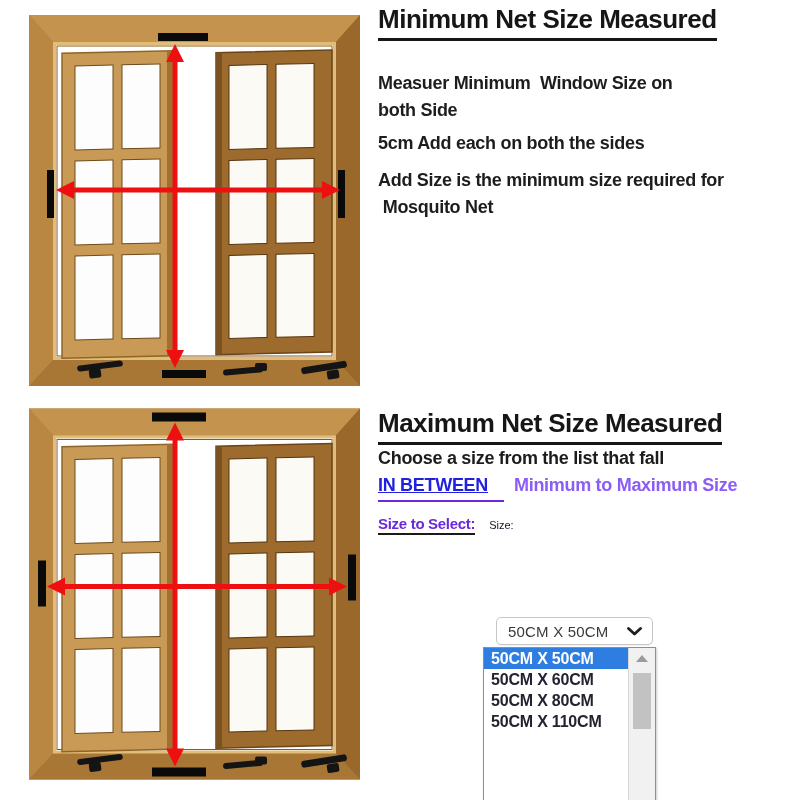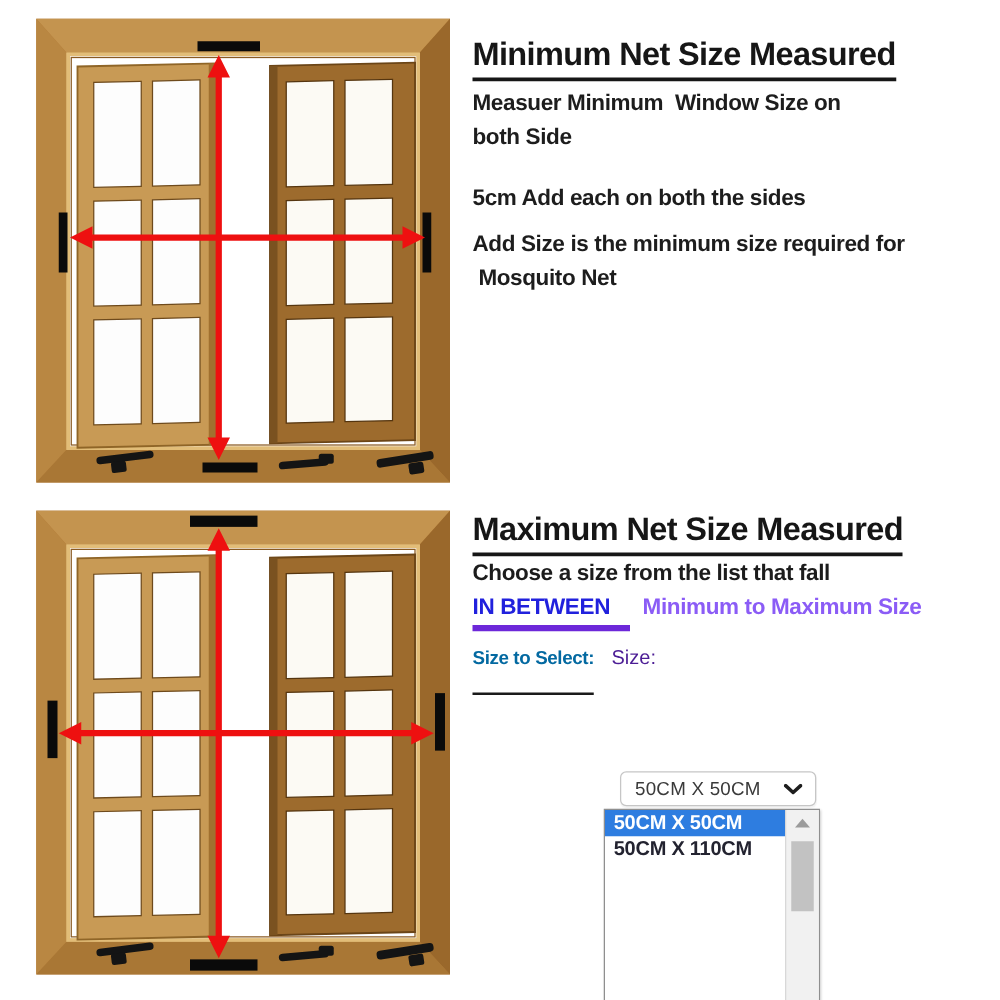--- a/index.html
+++ b/index.html
@@ -6,46 +6,47 @@
   .canvas{
     position:relative;width:800px;height:800px;background:#ffffff;overflow:hidden;
     font-family:"Liberation Sans","DejaVu Sans",sans-serif;color:#1c1c1c;
   }
   
   .win{position:absolute;}
   #winA{left:27px;top:13px;width:335px;height:375px;}
   #winB{left:27px;top:403px;width:335px;height:382px;}
   
   .sec{position:absolute;left:378px;width:420px;}
-  #sec-min{top:28px;}
+  #sec-min{top:4px;}
   #sec-max{top:408px;}
   .title{
     display:inline-block;font-size:26px;font-weight:700;letter-spacing:-0.5px;
     color:#161616;border-bottom:3px solid #161616;padding-bottom:3px;margin:0;
   }
   .para{
     font-size:18px;font-weight:700;line-height:27px;letter-spacing:-0.3px;
     white-space:pre-wrap;margin:0;color:#1d1d1d;
   }
-  #sec-min .para1{margin-top:4px;}
-  #sec-min .para2{margin-top:22px;}
+  #sec-min .para1{margin-top:29px;}
+  #sec-min .para2{margin-top:6px;}
   #sec-min .para3{margin-top:10px;}
   #sec-max .para1{margin-top:18px;}
   .choose-block{font-size:18px;font-weight:700;letter-spacing:-0.3px;line-height:27px;}
   .inbetween{
-    color:#2121dd;border-bottom:5px solid #6d28d9;padding-right:16px;padding-bottom:1px;
+    color:#2121dd;border-bottom:2px solid #6d28d9;padding-right:16px;padding-bottom:1px;
     display:inline-block;
+    text-decoration:underline;
   }
   .choose-rest{margin-left:10px;color:#8b5cf6;}
   .size-row{margin-top:13px;display:flex;align-items:baseline;}
   .size-to-select{
-    font-size:15px;font-weight:700;letter-spacing:-0.3px;color:#0369a1;
-    border-bottom:2px solid #1a1a1a;padding-bottom:19px;
-  }
-  .size-label{font-size:16px;font-weight:400;color:#4c1d95;margin-left:14px;}
+    font-size:15px;font-weight:700;letter-spacing:-0.3px;color:#6d28d9;
+    border-bottom:2px solid #1a1a1a;padding-bottom:1px;
+  }
+  .size-label{font-size:11px;font-weight:400;color:#0f172a;margin-left:14px;}
   
   .select-box{
     position:absolute;left:496px;top:617px;width:157px;height:28px;box-sizing:border-box;
     background:#ffffff;border:1px solid #c6c6c6;border-radius:5px;
     display:flex;align-items:center;justify-content:space-between;
     padding:0 10px 0 11px;cursor:pointer;box-shadow:0 1px 1px rgba(0,0,0,0.05);
   }
   .select-value{font-size:15px;font-weight:400;color:#3a3a3a;letter-spacing:0.2px;}
   .chevron{width:15px;height:9px;flex:0 0 auto;}
   .option-list{
@@ -178,20 +179,22 @@
 
   <div class="select-box">
     <span class="select-value">50CM X 50CM</span>
     <svg class="chevron" viewBox="0 0 15 9">
       <polyline points="1.5,1.5 7.5,7 13.5,1.5" fill="none" stroke="#1e1e1e" stroke-width="2.8" stroke-linecap="round" stroke-linejoin="round"></polyline>
     </svg>
   </div>
 
   <div class="option-list">
     <div class="option selected">50CM X 50CM</div>
+    <div class="option">50CM X 60CM</div>
+    <div class="option">50CM X 80CM</div>
     <div class="option">50CM X 110CM</div>
     <div class="list-scrollbar">
       <div class="scroll-up">
         <span class="up-arrow"></span>
       </div>
       <div class="scroll-thumb"></div>
     </div>
   </div>
 
 </div>

